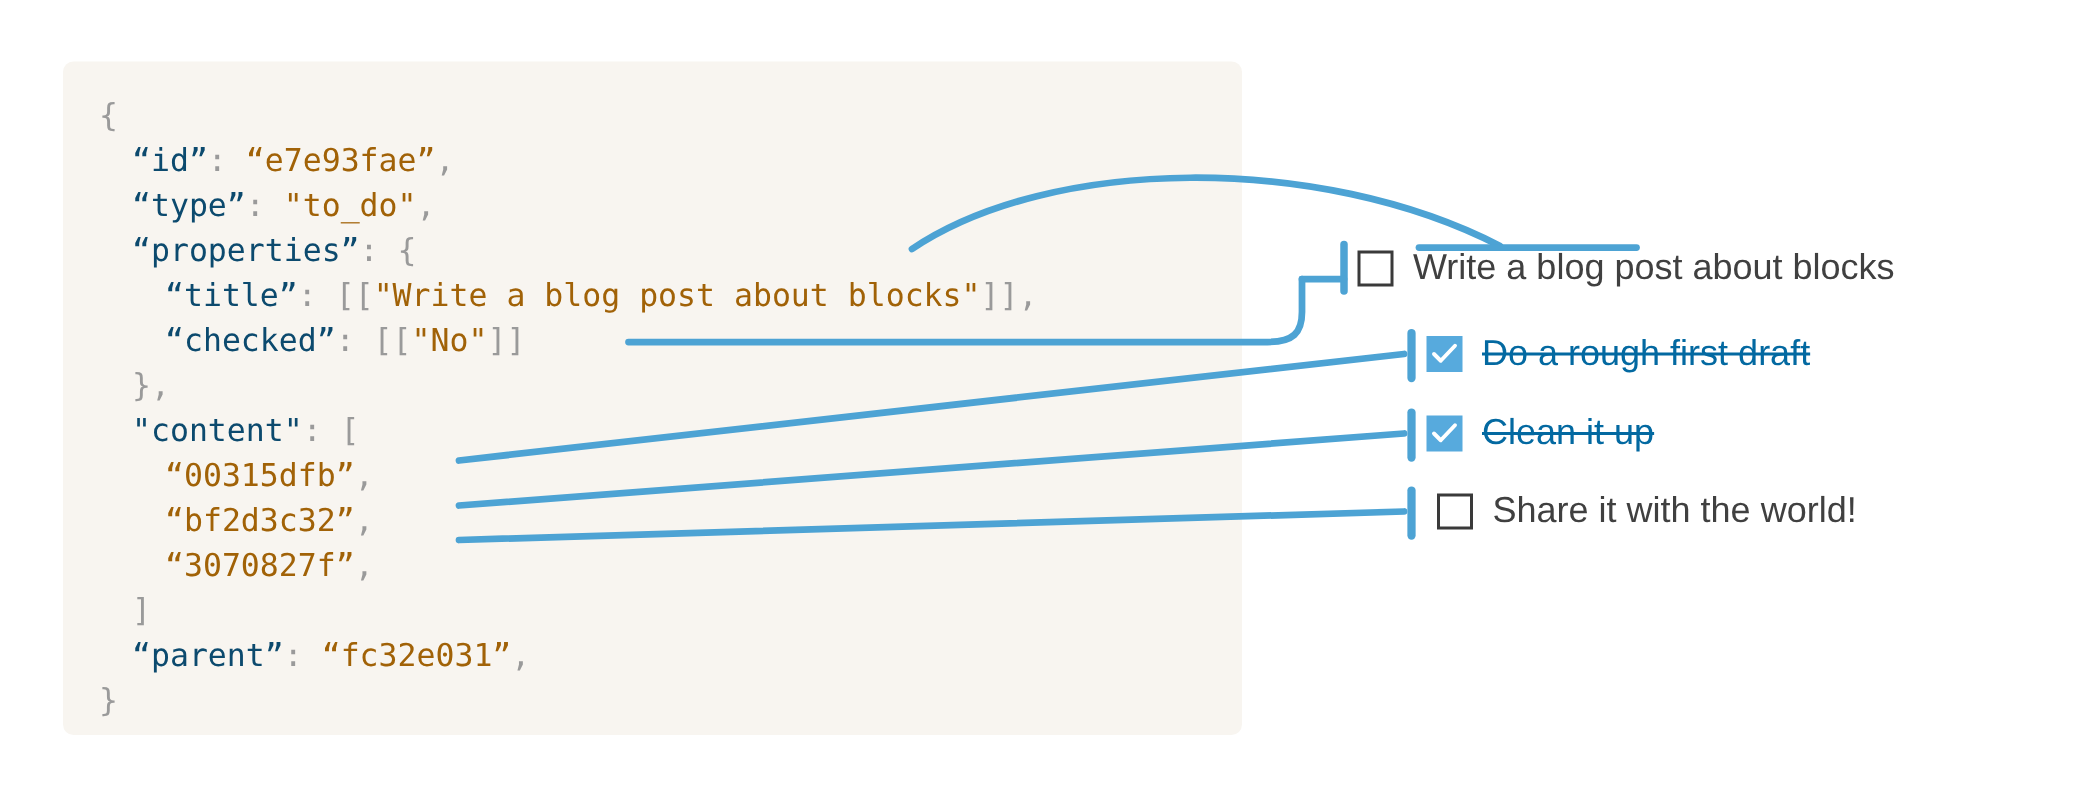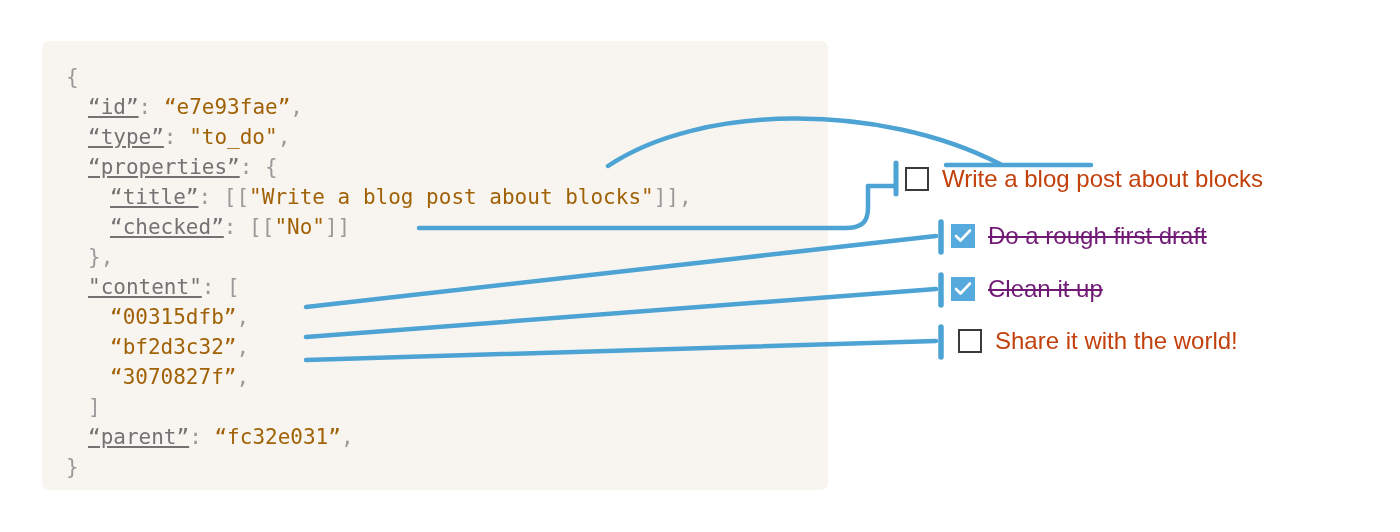--- a/index.html
+++ b/index.html
@@ -29,21 +29,21 @@
   #json-code {
     position: absolute;
     left: 24px;
     top: 21px;
     font-family: "DejaVu Sans Mono", "Liberation Mono", monospace;
     font-size: 21px;
     line-height: 30px;
     white-space: pre;
     color: #9a9a9a;
   }
-  .k    { color: #737373; text-decoration: underline; }   
+  .k    { color: #0c4a6e; }   
   .s    { color: #a16207; }   
   .p    { color: #9a9a9a; }   
 
   
   .todo-row {
     position: absolute;
     display: flex;
     align-items: center;
     height: 30px;
   }
@@ -63,25 +63,25 @@
     position: relative;
   }
   .cb.checked svg {
     position: absolute;
     left: 3px;
     top: 4px;
   }
   .todo-label {
     margin-left: 13px;
     font-size: 24px;
-    color: #c2410c;
+    color: #404040;
     white-space: nowrap;
   }
   .todo-label.done {
-    color: #701a75;
+    color: #0369a1;
     text-decoration: line-through;
     text-decoration-thickness: 1.8px;
     text-align: center;
   }
 
   
   #links {
     position: absolute;
     left: 0; top: 0;
     width: 1400px;

